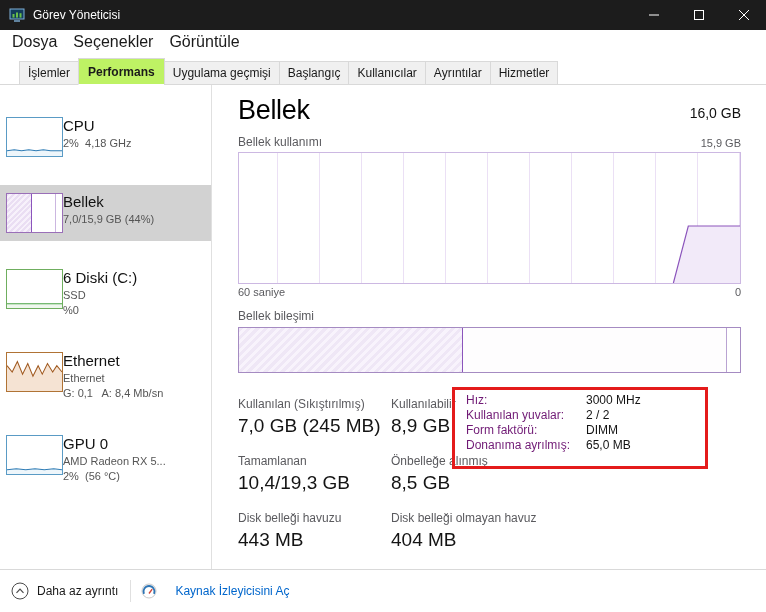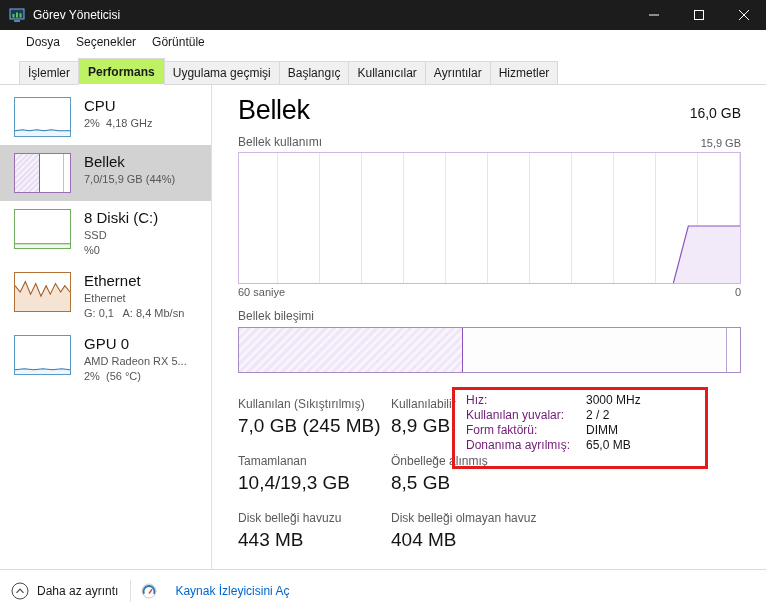--- a/index.html
+++ b/index.html
@@ -7,33 +7,33 @@
   .window{width:766px;height:612px;background:#fff;display:flex;flex-direction:column;overflow:hidden;position:relative;margin:0 auto;}
 
   
   .titlebar{height:30px;background:#1c1c1c;display:flex;align-items:center;flex-shrink:0;}
   .app-icon{width:16px;height:16px;margin:0 8px 0 9px;flex-shrink:0;display:block;}
   .titlebar-title{color:#fff;font-size:12px;flex:1;white-space:nowrap;}
   .win-btns{display:flex;height:100%;}
   .win-btn{width:45px;height:100%;display:flex;align-items:center;justify-content:center;}
 
   
-  .menubar{height:23px;display:flex;align-items:center;font-size:12px;color:#1a1a1a;padding-left:18px;flex-shrink:0;background:#fff;}
+  .menubar{height:23px;display:flex;align-items:center;font-size:16px;color:#1a1a1a;padding-left:4px;flex-shrink:0;background:#fff;}
   .menu-item{padding:3px 8px;white-space:nowrap;}
 
   
   .tabbar{height:31px;display:flex;align-items:flex-end;padding-left:10px;border-bottom:1px solid #d9d9d9;flex-shrink:0;background:#fff;}
   .tab{font-size:12px;color:#1a1a1a;background:#f0f0f0;border:1px solid #d9d9d9;padding:4px 8px;margin-bottom:-1px;margin-left:-1px;white-space:nowrap;}
   .tab:first-child{margin-left:9px;}
   .tab.active{background:#bef264;border-bottom-color:#fff;font-weight:bold;padding:6px 9px 5px;margin-top:48px;}
 
   
   .content{display:flex;flex:1;min-height:0;background:#fff;}
   .sidebar{width:211px;border-right:1px solid #e0e0e0;padding-top:4px;flex-shrink:0;overflow:hidden;}
-  .side-item{display:flex;gap:13px;padding:8px 6px 8px 14px;align-items:flex-start;}
+  .side-item{display:flex;padding:8px 6px 8px 6px;align-items:flex-start;margin-top:20px;}
   .side-item.selected{background:#d2d2d2;}
   .thumb{width:55px;height:38px;border:1px solid;background:#fff;flex-shrink:0;position:relative;overflow:hidden;}
   .thumb svg{position:absolute;inset:0;width:100%;height:100%;}
   .thumb.cpu,.thumb.gpu{border-color:#5a9bc5;}
   .thumb.mem{border-color:#9a6fb8;}
   .thumb.disk{border-color:#6fae5f;}
   .thumb.eth{border-color:#b07335;}
   .mem-used{position:absolute;left:0;top:0;bottom:0;width:44%;background:repeating-linear-gradient(135deg,#eadef3 0 2px,#f7f1fb 2px 4px);border-right:1px solid #8b54bc;}
   .mem-sep2{position:absolute;top:0;bottom:0;left:88%;width:1px;background:#cbb6e0;}
   .side-text{min-width:0;}
@@ -153,21 +153,21 @@
       </div>
 
       <div class="side-item">
         <div class="thumb disk">
           <svg viewBox="0 0 53 36" preserveAspectRatio="none">
             <polygon points="0,32 53,32 53,36 0,36" fill="#eff7ee"></polygon>
             <polyline points="0,32 53,32" fill="none" stroke="#4aa346" stroke-width="1"></polyline>
           </svg>
         </div>
         <div class="side-text">
-          <div class="side-title">8 Diski (C:)</div>
+          <div class="side-title">6 Diski (C:)</div>
           <div class="side-sub">SSD</div>
           <div class="side-sub">%0</div>
         </div>
       </div>
 
       <div class="side-item">
         <div class="thumb eth">
           <svg viewBox="0 0 53 36" preserveAspectRatio="none">
             <polygon points="0,36 0,12 5,18 10,8 15,20 20,10 25,22 30,12 34,20 39,10 44,18 48,12 53,18 53,36" fill="#f5e3d3"></polygon>
             <polyline points="0,12 5,18 10,8 15,20 20,10 25,22 30,12 34,20 39,10 44,18 48,12 53,18" fill="none" stroke="#a0591f" stroke-width="1"></polyline>

